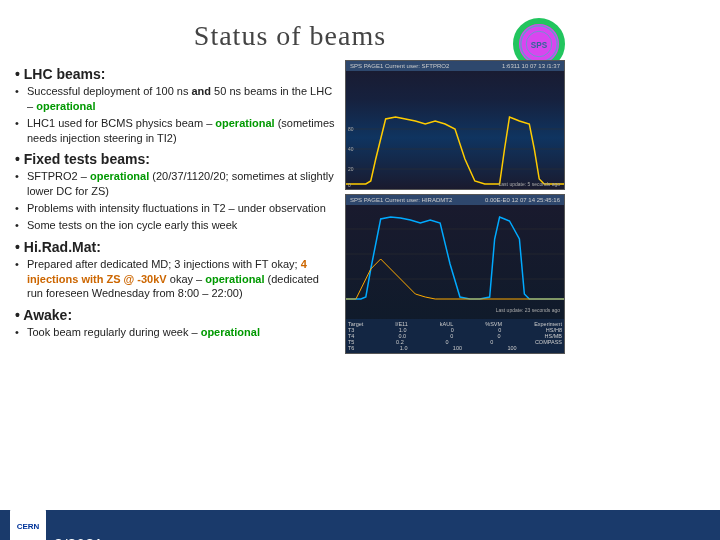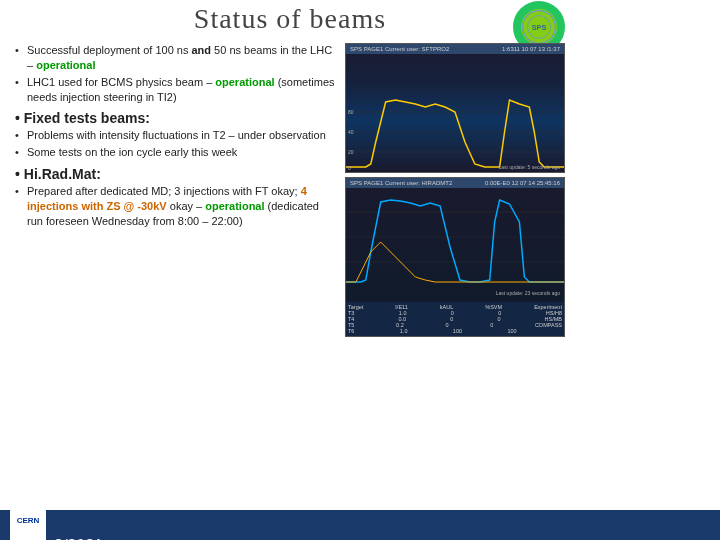--- a/index.html
+++ b/index.html
@@ -12,21 +12,21 @@
       font-size: 12px;
       color: #222;
       overflow: hidden;
       position: relative;
     }
 
     .page-container {
       width: 580px;
       height: 540px;
       position: relative;
-      padding: 3px 15px 10px 15px;
+      padding: 20px 15px 10px 15px;
     }
 
     .header {
       text-align: center;
       position: relative;
       margin-bottom: 8px;
     }
 
     .header-title {
       font-size: 28px;
@@ -36,22 +36,22 @@
       letter-spacing: 1px;
     }
 
     .sps-logo {
       position: absolute;
       right: 0;
       top: -2px;
       width: 52px;
       height: 52px;
       border-radius: 50%;
-      border: 8px solid #22c55e;
-      background: #84cc16;
+      border: 6px solid #22c55e;
+      background: #d946ef;
       display: flex;
       align-items: center;
       justify-content: center;
       flex-direction: column;
     }
 
     .content-wrapper {
       display: flex;
       gap: 8px;
     }
@@ -139,21 +139,21 @@
       padding: 0 10px;
       gap: 8px;
     }
 
     .footer-logo {
       width: 36px;
       height: 33px;
       background: #fff;
       border-radius: 2px;
       display: flex;
-      align-items: flex-start;
+      align-items: center;
       justify-content: center;
       font-size: 7px;
       font-weight: bold;
       color: #000;
     }
 
     .footer-date {
       color: #fff;
       font-size: 16px;
       margin-top: 41px;
@@ -224,46 +224,54 @@
         <text x="22" y="26" text-anchor="middle" font-size="9" font-weight="bold" fill="#336699">SPS</text>
       </svg>
     </div>
   </div>
 
   <div class="content-wrapper">
 
     <div class="left-column">
 
       <div class="section">
+        <div class="section-header">• <span>LHC beams:</span></div>
         <ul class="bullet-list">
           <li>Successful deployment of 100 ns <strong>and</strong> 50 ns beams in the LHC – <span class="green">operational</span></li>
           <li>LHC1 used for BCMS physics beam – <span class="green">operational</span> (sometimes needs injection steering in TI2)</li>
         </ul>
       </div>
 
       <div class="section">
         <div class="section-header">• <span>Fixed tests beams:</span></div>
         <ul class="bullet-list">
+          <li>SFTPRO2 – <span class="green">operational</span> (20/37/1120/20; sometimes at slightly lower DC for ZS)</li>
           <li>Problems with intensity fluctuations in T2 – under observation</li>
         </ul>
       </div>
 
       <div class="section">
         <ul class="bullet-list">
           <li>Some tests on the ion cycle early this week</li>
         </ul>
       </div>
 
       <div class="section">
         <div class="section-header">• <span>Hi.Rad.Mat:</span></div>
         <ul class="bullet-list">
           <li>Prepared after dedicated MD; 3 injections with FT okay; <span class="orange">4 injections with ZS @ -30kV</span> okay – <span class="green">operational</span> (dedicated run foreseen Wednesday from 8:00 – 22:00)</li>
         </ul>
       </div>
 
+      <div class="section">
+        <div class="section-header">• <span>Awake:</span></div>
+        <ul class="bullet-list">
+          <li>Took beam regularly during week – <span class="green">operational</span></li>
+        </ul>
+      </div>
 
     </div>
 
     <div class="right-column">
 
       <div class="screenshot-box">
         <div class="screenshot-placeholder">
           <div class="screenshot-top-bar">
             <span>SPS PAGE1  Current user: SFTPRO2</span>
             <span>1:6311 10 07 13 /1:37</span>

